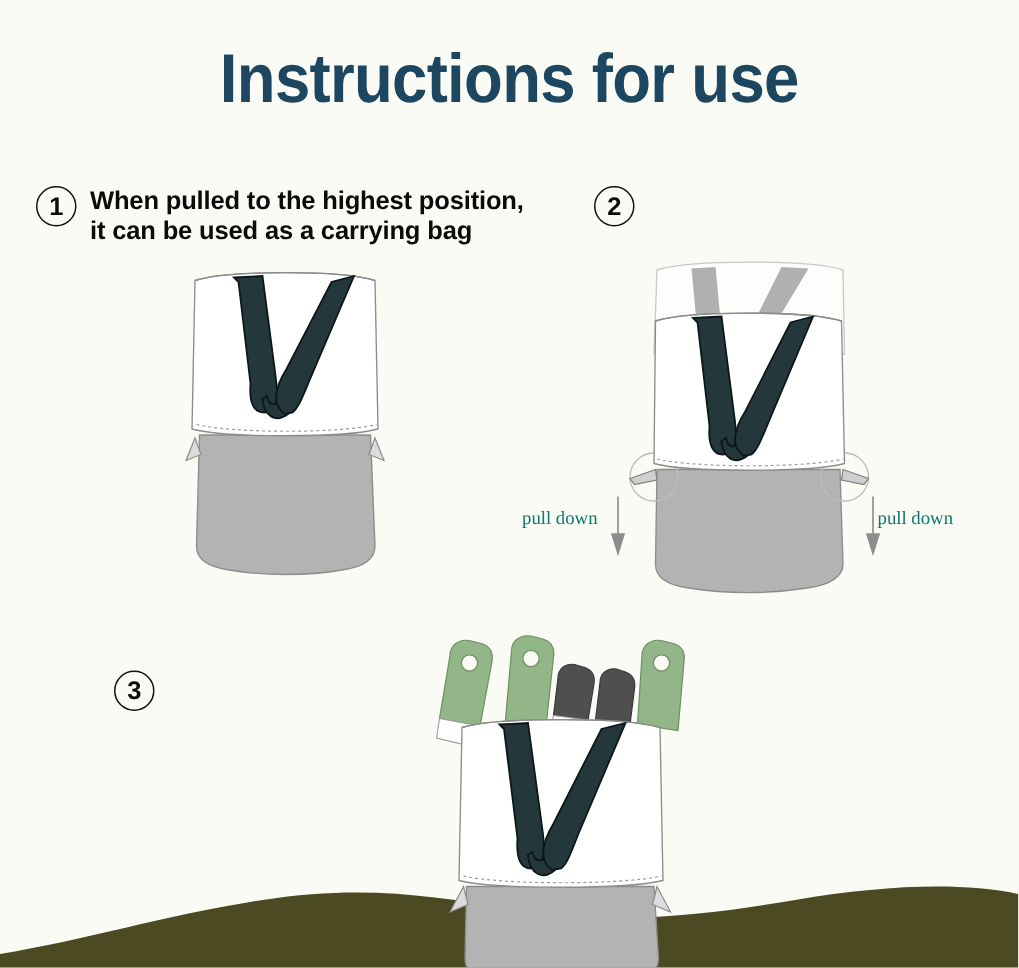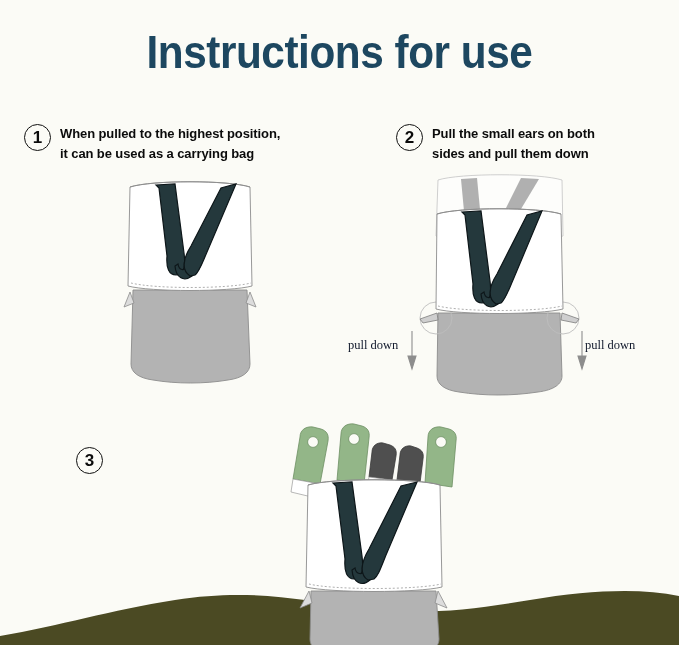--- a/index.html
+++ b/index.html
@@ -33,36 +33,36 @@
     border:1.4px solid #111;
     color:#0b0b0b;
     font-weight:bold;font-size:17px;
     display:flex;align-items:center;justify-content:center;
     box-sizing:border-box;
     background:transparent;
   }
   .stxt{
     margin-left:9px;
     font-weight:bold;
-    font-size:13px;
+    font-size:17px;
     line-height:19.5px;
     color:#0b0b0b;
     white-space:pre-line;
     letter-spacing:-0.1px;
   }
 
   #s1{left:24px;top:96px;}
   #s2{left:396px;top:96px;}
   #s3{left:76px;top:419px;}
 
   .pull{
     position:absolute;
     font-family:"Liberation Serif", serif;
     font-size:12.5px;
-    color:#0f172a;
+    color:#0f766e;
     white-space:nowrap;
   }
   #pullL{left:348px;top:310px;}
   #pullR{left:585px;top:310px;}
 
   svg{position:absolute;left:0;top:0;}
 </style>
 </head>
 <body>
 
@@ -176,22 +176,20 @@
   </svg>
 
   <div class="step" id="s1">
     <div class="num">1</div>
     <div class="stxt">When pulled to the highest position,
 it can be used as a carrying bag</div>
   </div>
 
   <div class="step" id="s2">
     <div class="num">2</div>
-    <div class="stxt">Pull the small ears on both
-sides and pull them down</div>
   </div>
 
   <div class="step" id="s3">
     <div class="num">3</div>
   </div>
 
   <div class="pull" id="pullL">pull down</div>
   <div class="pull" id="pullR">pull down</div>
 
 </div>

